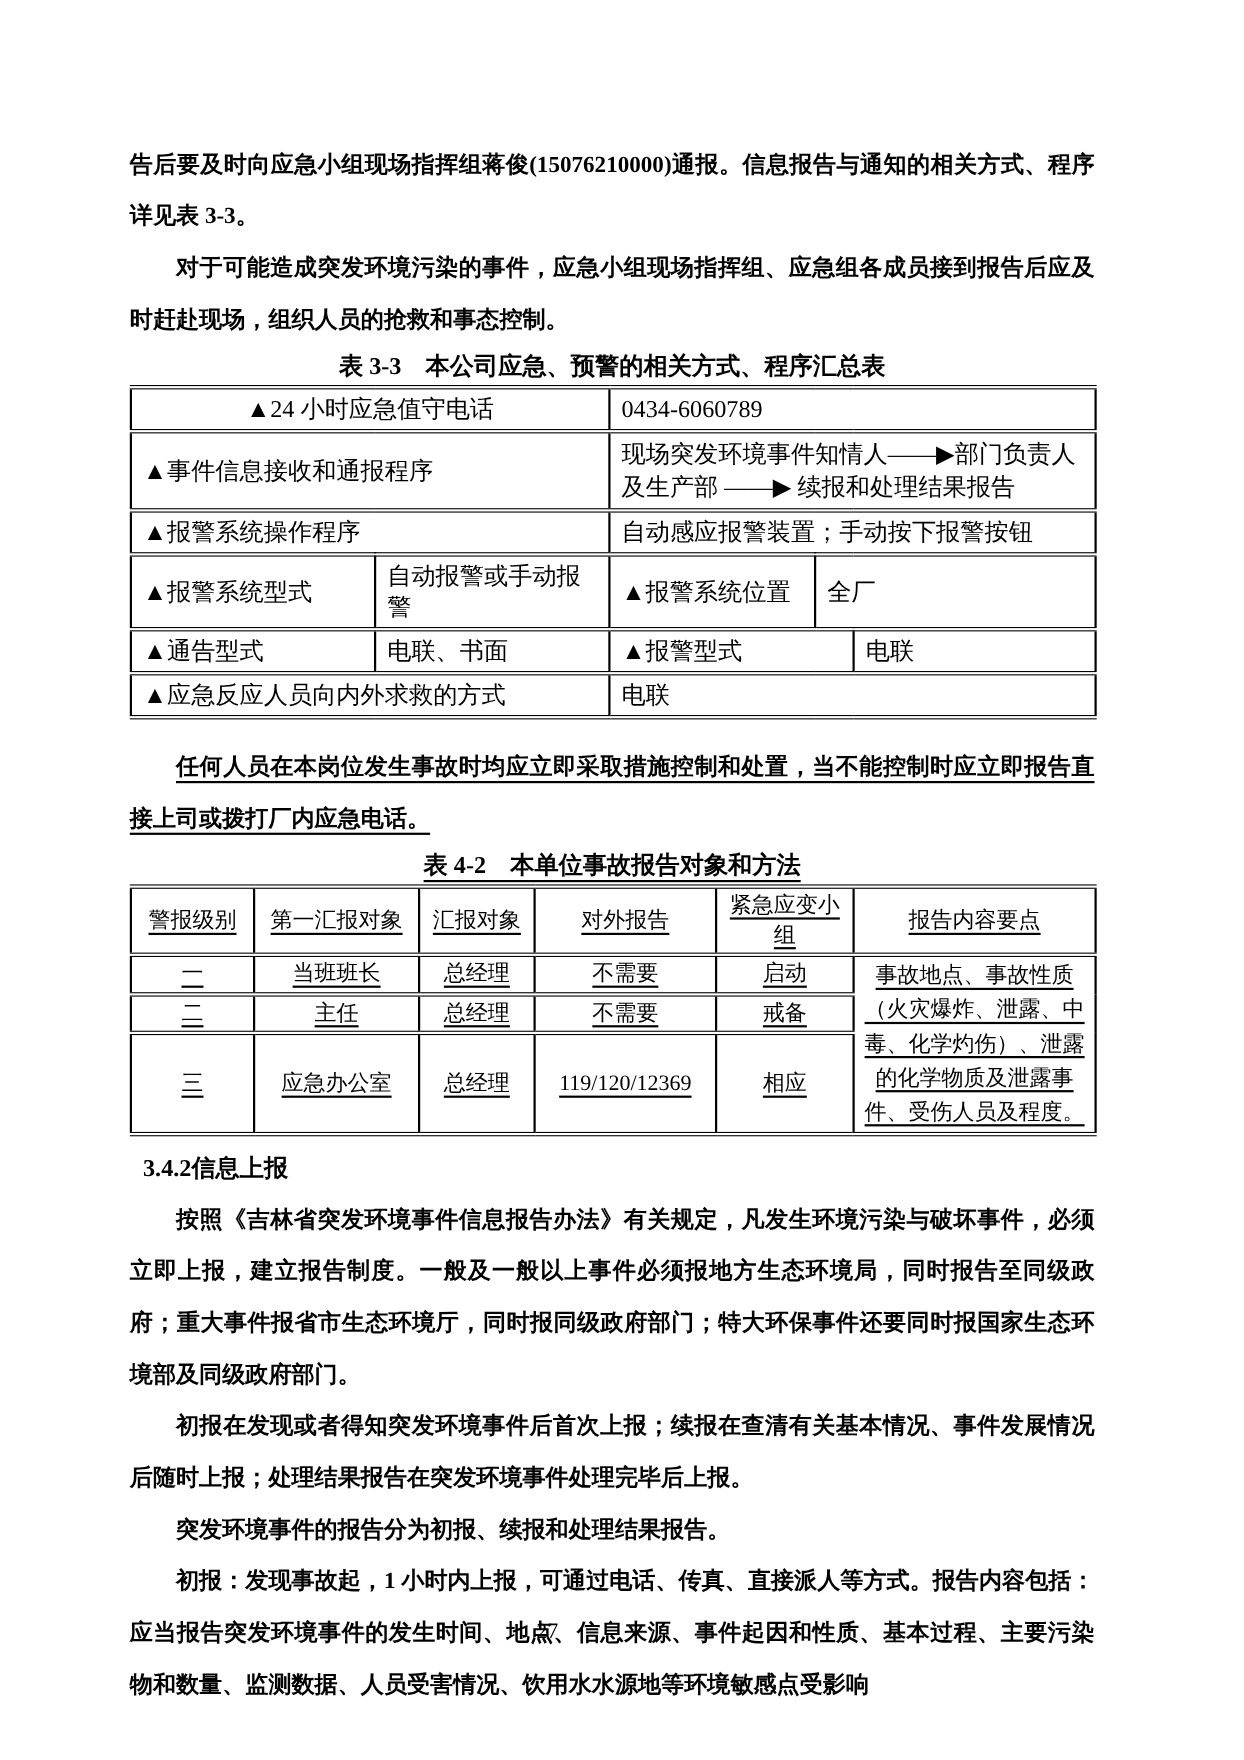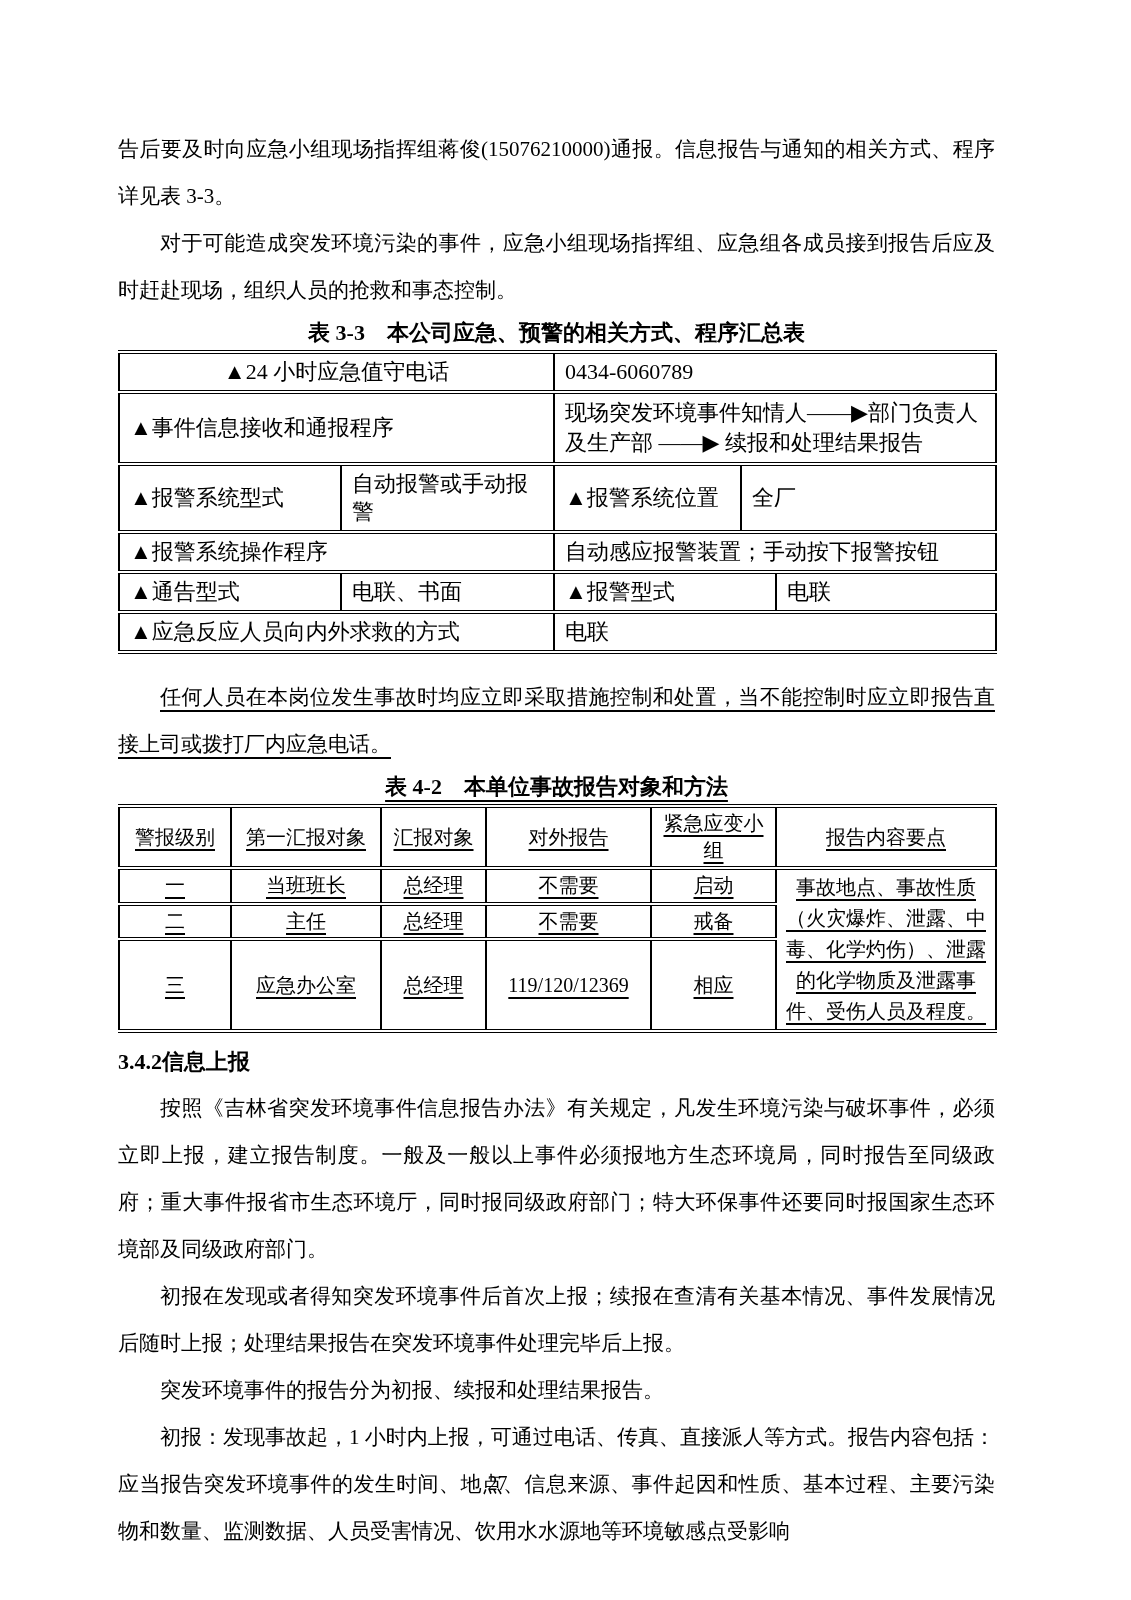--- a/index.html
+++ b/index.html
@@ -5,21 +5,21 @@
   html,body{margin:0;padding:0;background:#ffffff;}
   body{
     width:1131px;height:1600px;position:relative;color:#000;
     font-family:"Liberation Serif","DejaVu Serif",serif;
     -webkit-font-smoothing:none;
   }
   .page{
     position:absolute;left:118px;top:126px;width:877px;
   }
   .body-text{font-size:21px;line-height:47px;text-align:justify;}
-  p{margin:0;}
+  p{margin:0;font-weight:bold;}
   .indent{text-indent:2em;}
   .u{text-decoration:underline;text-underline-offset:6px;}
   .table-title{
     text-align:center;font-weight:bold;font-size:22px;line-height:30px;
     margin:4px 0 2px 0;
   }
   table{
     width:877px;border-collapse:collapse;table-layout:fixed;
   }
   td{
@@ -30,21 +30,21 @@
   }
   .t33 td{text-align:left;}
   .t33 .center{text-align:center;}
   .t33 .flow-cell{line-height:30px;}
   .t42 td{
     text-align:center;font-size:20px;line-height:27px;padding:2px 6px;
     text-decoration:underline;text-underline-offset:5px;
   }
   .t42 .points-cell{line-height:31px;padding:2px 8px;}
   .section-heading{
-    font-weight:bold;font-size:22px;line-height:30px;margin:14px 0 8px 0;
+    font-weight:bold;font-size:22px;line-height:30px;margin:14px 0 8px 12px;
   }
   .gap-m{height:20px;}
   .page-number{
     position:absolute;left:0;top:1472px;width:995px;text-align:center;
     font-size:20px;
   }
 </style>
 </head>
 <body>
 
@@ -71,28 +71,28 @@
       <td colspan="3">0434-6060789</td>
     </tr>
     <tr>
       <td colspan="2">▲事件信息接收和通报程序</td>
       <td colspan="3" class="flow-cell">
         <span>现场突发环境事件知情人——▶部门负责人</span><br>
         <span>及生产部 ——▶ 续报和处理结果报告</span>
       </td>
     </tr>
     <tr>
+      <td colspan="2">▲报警系统操作程序</td>
+      <td colspan="3">自动感应报警装置；手动按下报警按钮</td>
+    </tr>
+    <tr>
       <td>▲报警系统型式</td>
       <td>自动报警或手动报警</td>
       <td>▲报警系统位置</td>
       <td colspan="2">全厂</td>
-    </tr>
-    <tr>
-      <td colspan="2">▲报警系统操作程序</td>
-      <td colspan="3">自动感应报警装置；手动按下报警按钮</td>
     </tr>
     <tr>
       <td>▲通告型式</td>
       <td>电联、书面</td>
       <td colspan="2">▲报警型式</td>
       <td>电联</td>
     </tr>
     <tr>
       <td colspan="2">▲应急反应人员向内外求救的方式</td>
       <td colspan="3">电联</td>

